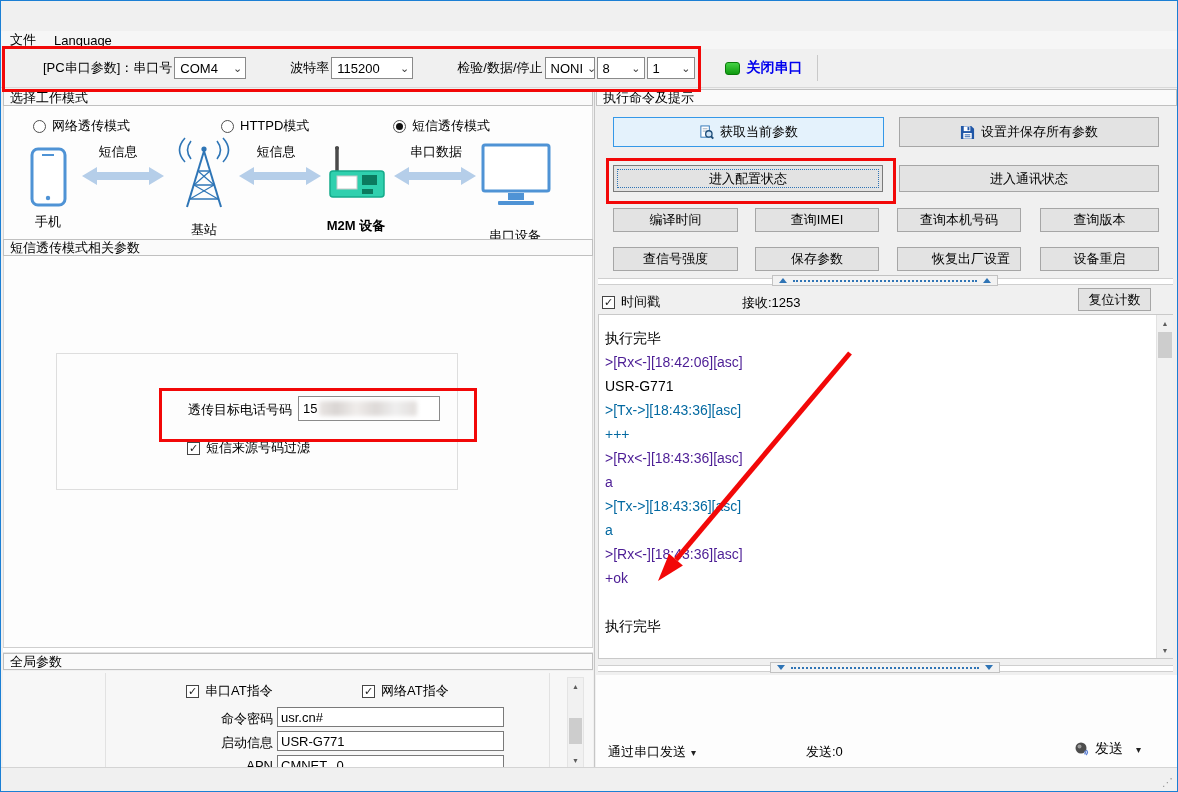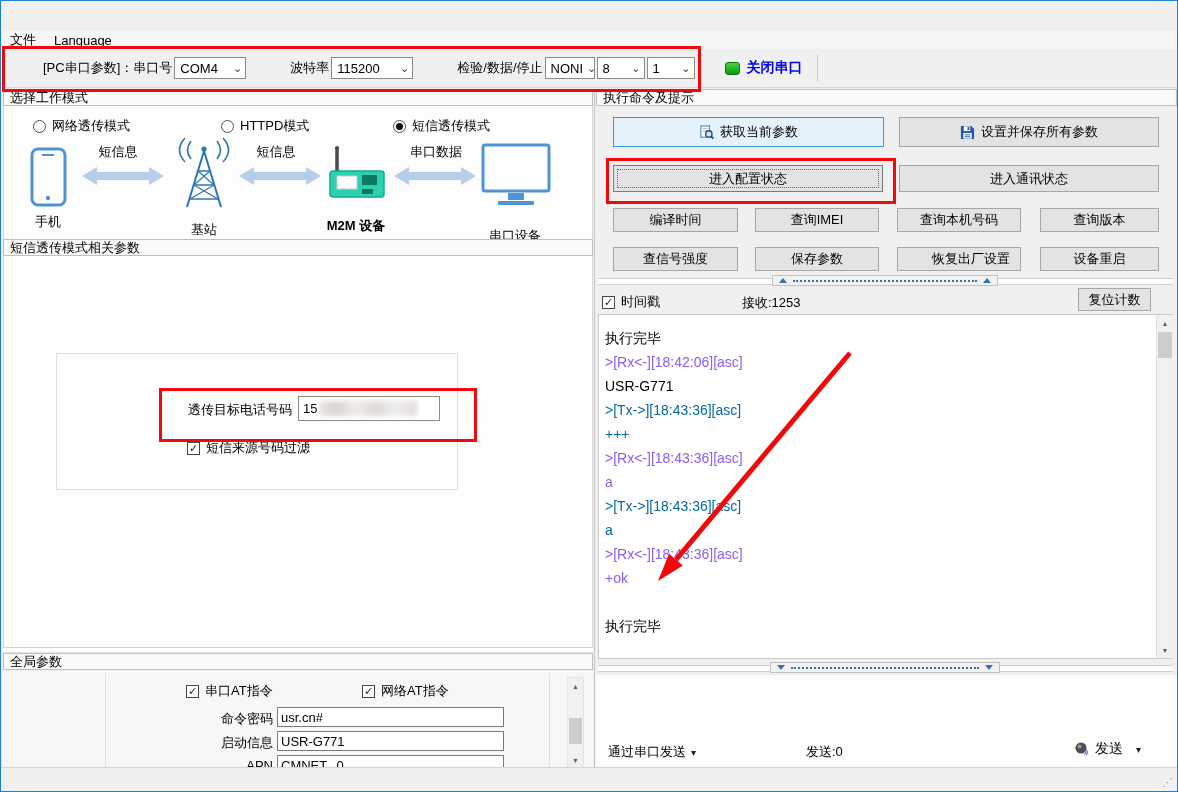--- a/index.html
+++ b/index.html
@@ -83,21 +83,21 @@
   .tri.up{border-bottom:5px solid #2f74b5;}
   .tri.down{border-top:5px solid #2f74b5;}
 
   
   .recv-row{position:absolute;left:597px;top:289px;width:575px;height:22px;}
 
   
   .log{position:absolute;left:597px;top:313px;width:575px;height:345px;background:#fff;border:1px solid #c9c9c9;box-sizing:border-box;overflow:hidden;padding:11px 20px 0 6px;font-size:14px;line-height:24px;}
   .log-line{white-space:pre;height:24px;}
   .c-info{color:#000;}
-  .c-rx{color:#8b5cf6;}
+  .c-rx{color:#4c1d95;}
   .c-tx{color:#0369a1;}
 
   
   .vsb{position:absolute;width:17px;background:#f1f1f1;box-sizing:border-box;}
   .sa{position:absolute;left:0;width:100%;height:16px;display:flex;align-items:center;justify-content:center;color:#5c5c5c;font-size:7px;}
   .sth{position:absolute;left:1px;right:1px;background:#cdcdcd;}
 
   
   .send-area{position:absolute;left:595px;top:674px;width:581px;height:92px;background:#fdfdfd;}
   .send-row-item{position:absolute;display:flex;align-items:center;gap:5px;}

